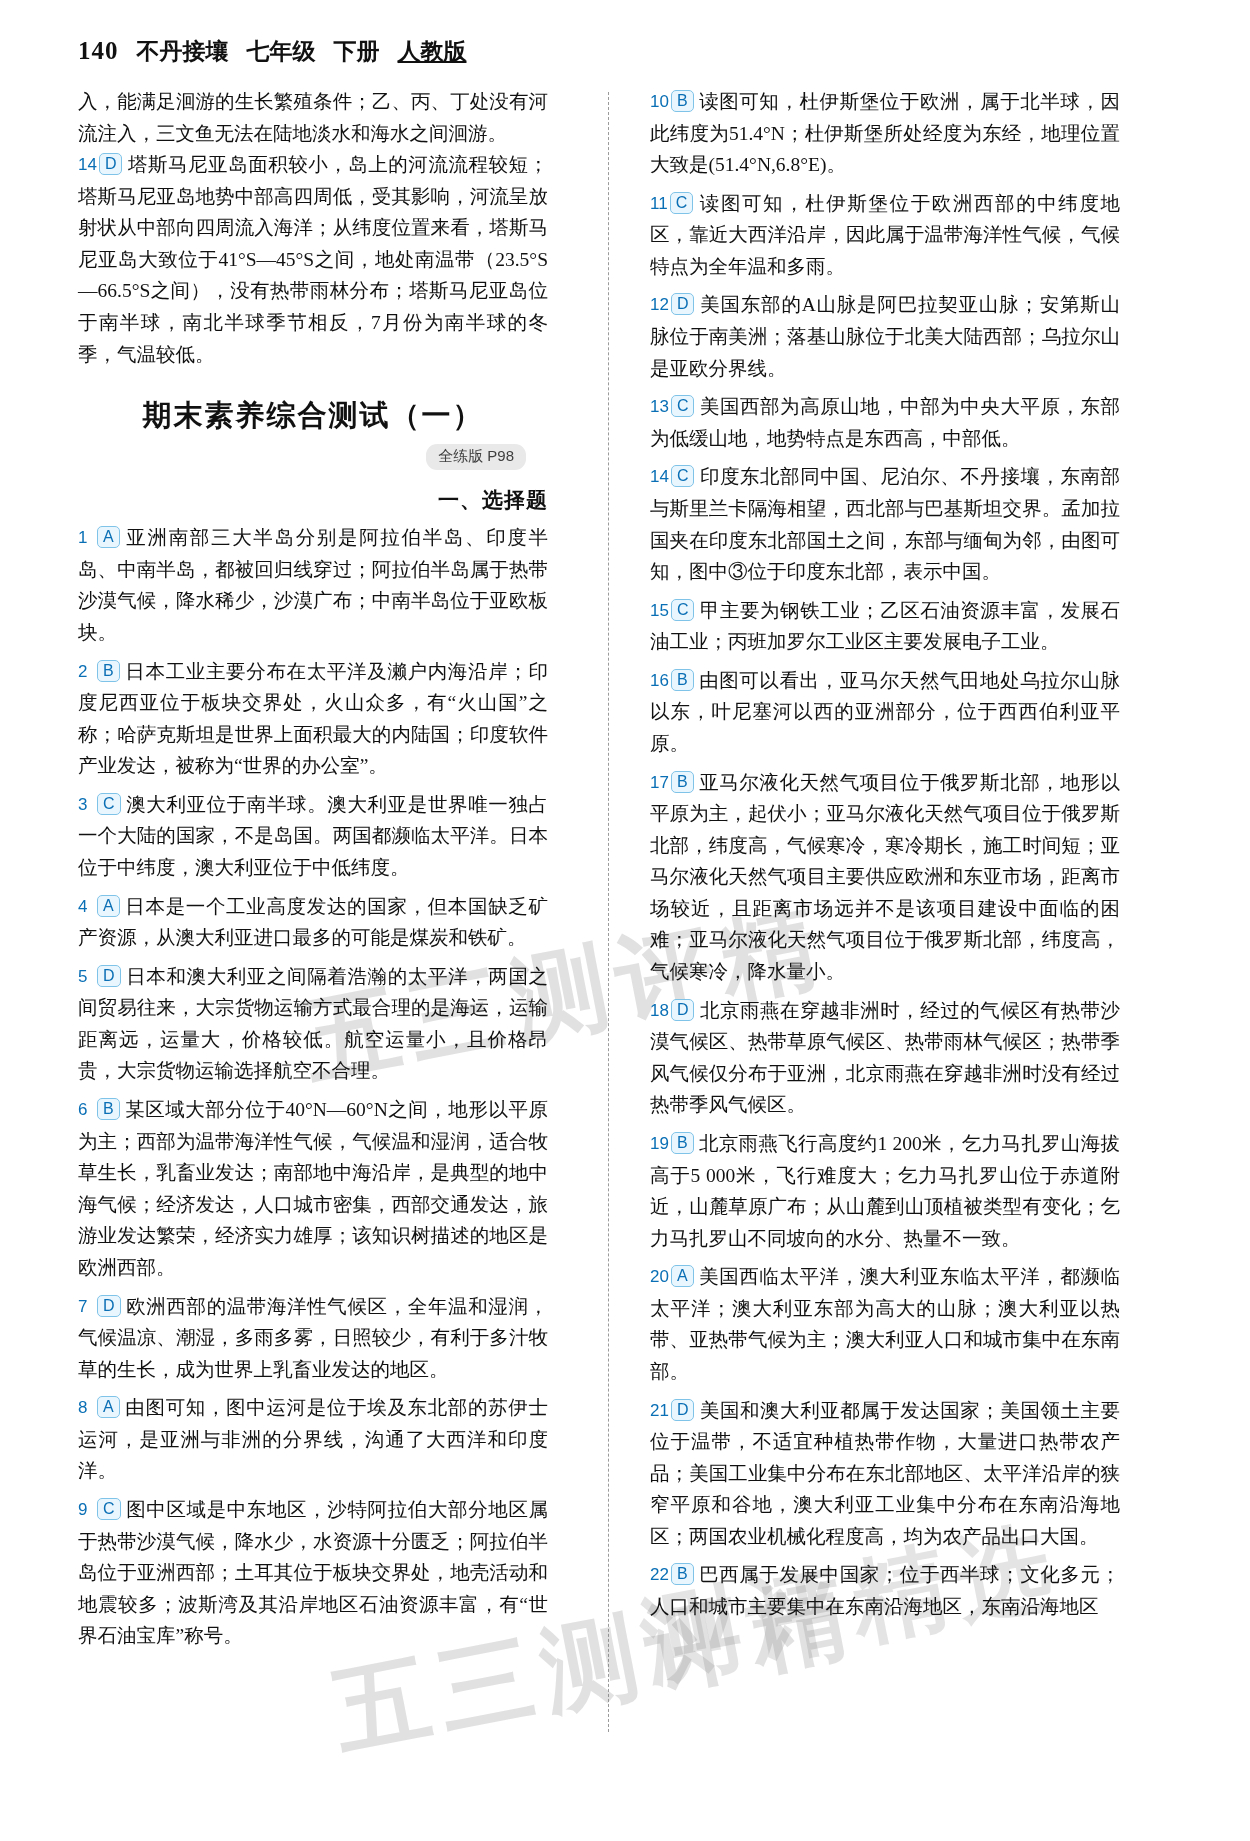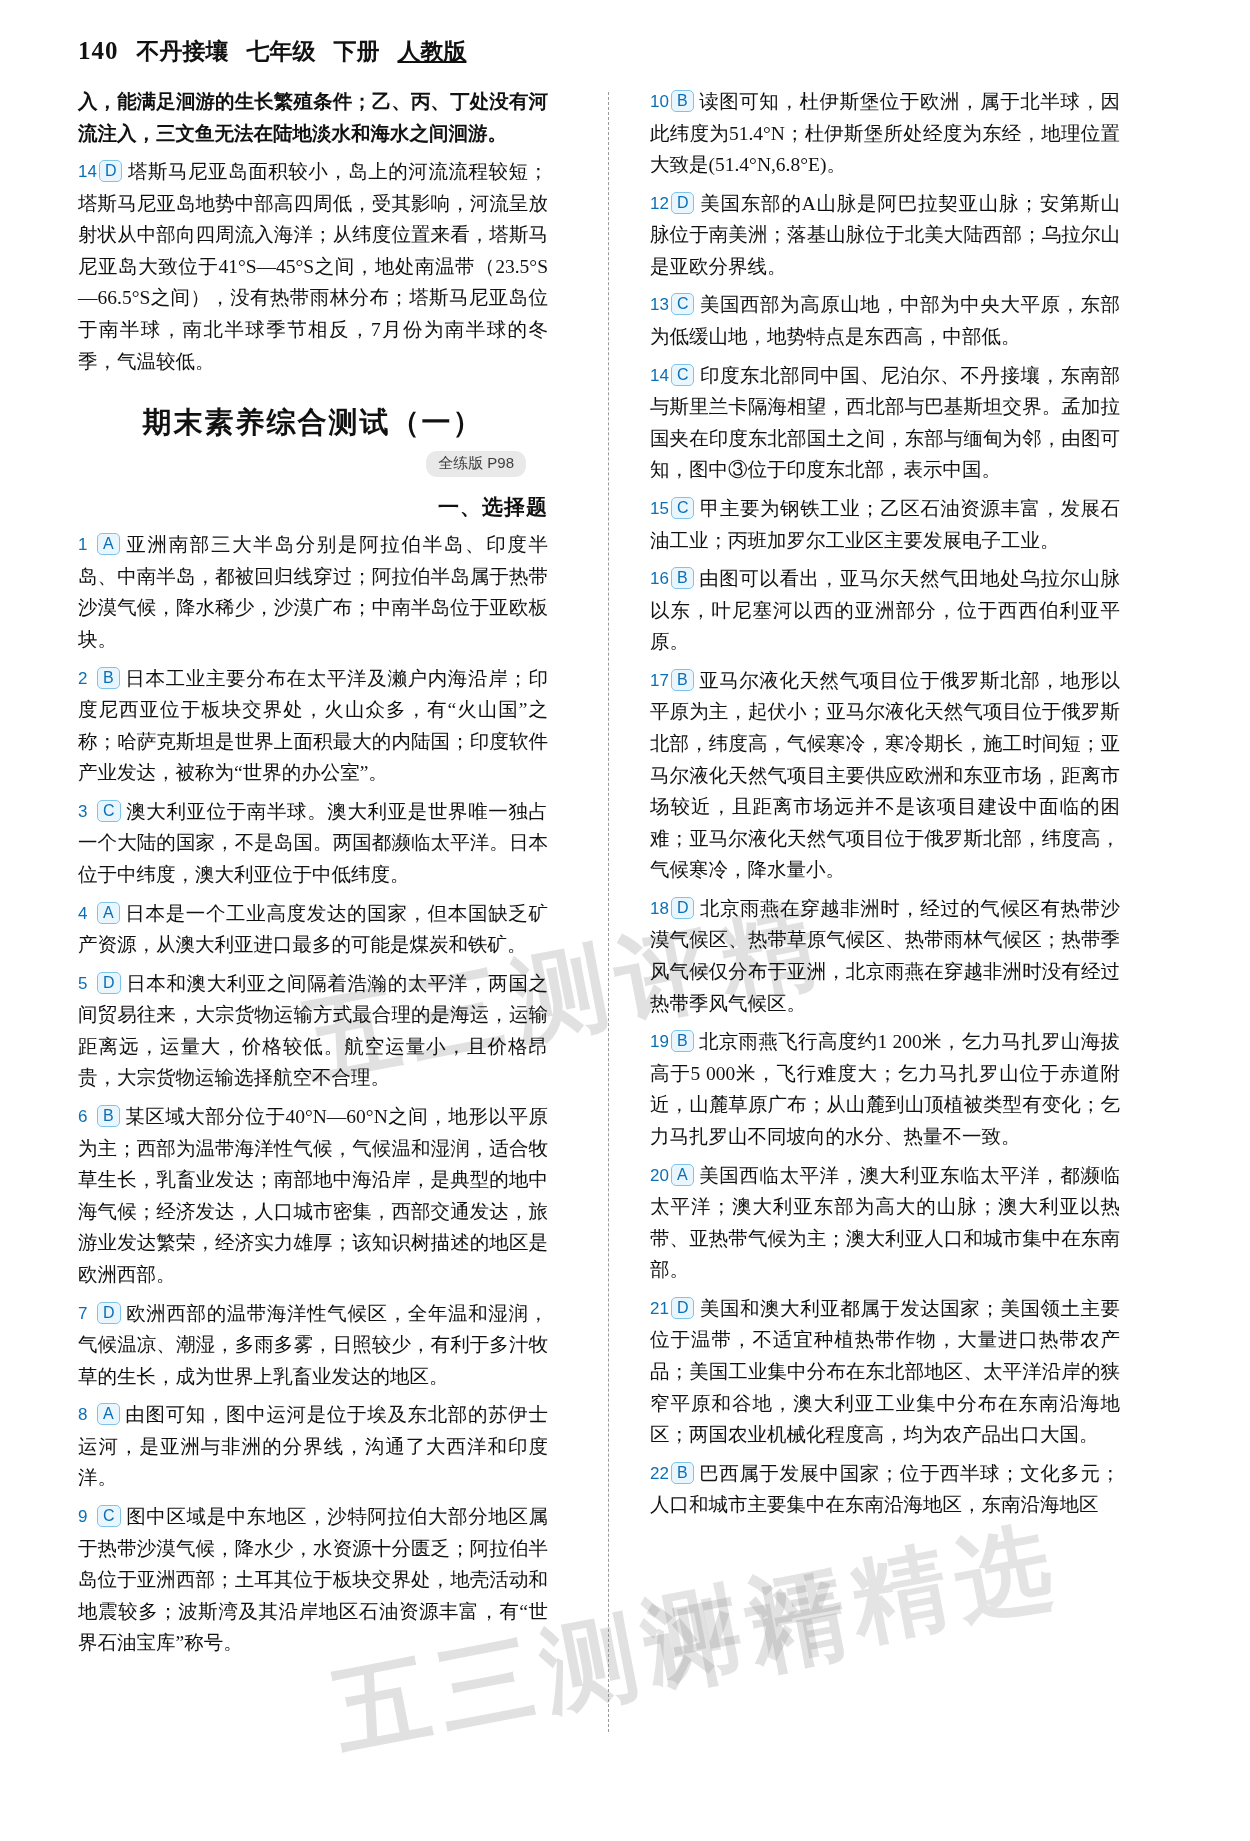--- a/index.html
+++ b/index.html
@@ -96,27 +96,25 @@
     border-radius: 5px;
     background: #eaf6fd;
     line-height: 1.25;
     vertical-align: 2px;
   }
   .item .txt {
     
   }
   .cont {
     display: block;
-    margin-bottom: 7px;
     font-size: 19.5px;
     line-height: 1.62;
     text-align: justify;
     text-justify: inter-ideograph;
     text-indent: 0;
-    font-weight: bold;
   }
   
   .section-title {
     margin: 26px 0 8px 0;
     text-align: center;
     font-size: 29px;
     font-weight: bold;
     letter-spacing: 2px;
     font-family: "Liberation Sans", sans-serif;
   }
@@ -221,20 +219,23 @@
     </div>
 
   </div>
 
   <div class="col col-right">
 
     <div class="item">
       <span class="num">10</span><span class="ans">B</span><span class="txt">读图可知，杜伊斯堡位于欧洲，属于北半球，因此纬度为51.4°N；杜伊斯堡所处经度为东经，地理位置大致是(51.4°N,6.8°E)。</span>
     </div>
     <div class="item">
+      <span class="num">11</span><span class="ans">C</span><span class="txt">读图可知，杜伊斯堡位于欧洲西部的中纬度地区，靠近大西洋沿岸，因此属于温带海洋性气候，气候特点为全年温和多雨。</span>
+    </div>
+    <div class="item">
       <span class="num">12</span><span class="ans">D</span><span class="txt">美国东部的A山脉是阿巴拉契亚山脉；安第斯山脉位于南美洲；落基山脉位于北美大陆西部；乌拉尔山是亚欧分界线。</span>
     </div>
     <div class="item">
       <span class="num">13</span><span class="ans">C</span><span class="txt">美国西部为高原山地，中部为中央大平原，东部为低缓山地，地势特点是东西高，中部低。</span>
     </div>
     <div class="item">
       <span class="num">14</span><span class="ans">C</span><span class="txt">印度东北部同中国、尼泊尔、不丹接壤，东南部与斯里兰卡隔海相望，西北部与巴基斯坦交界。孟加拉国夹在印度东北部国土之间，东部与缅甸为邻，由图可知，图中③位于印度东北部，表示中国。</span>
     </div>
     <div class="item">
       <span class="num">15</span><span class="ans">C</span><span class="txt">甲主要为钢铁工业；乙区石油资源丰富，发展石油工业；丙班加罗尔工业区主要发展电子工业。</span>

